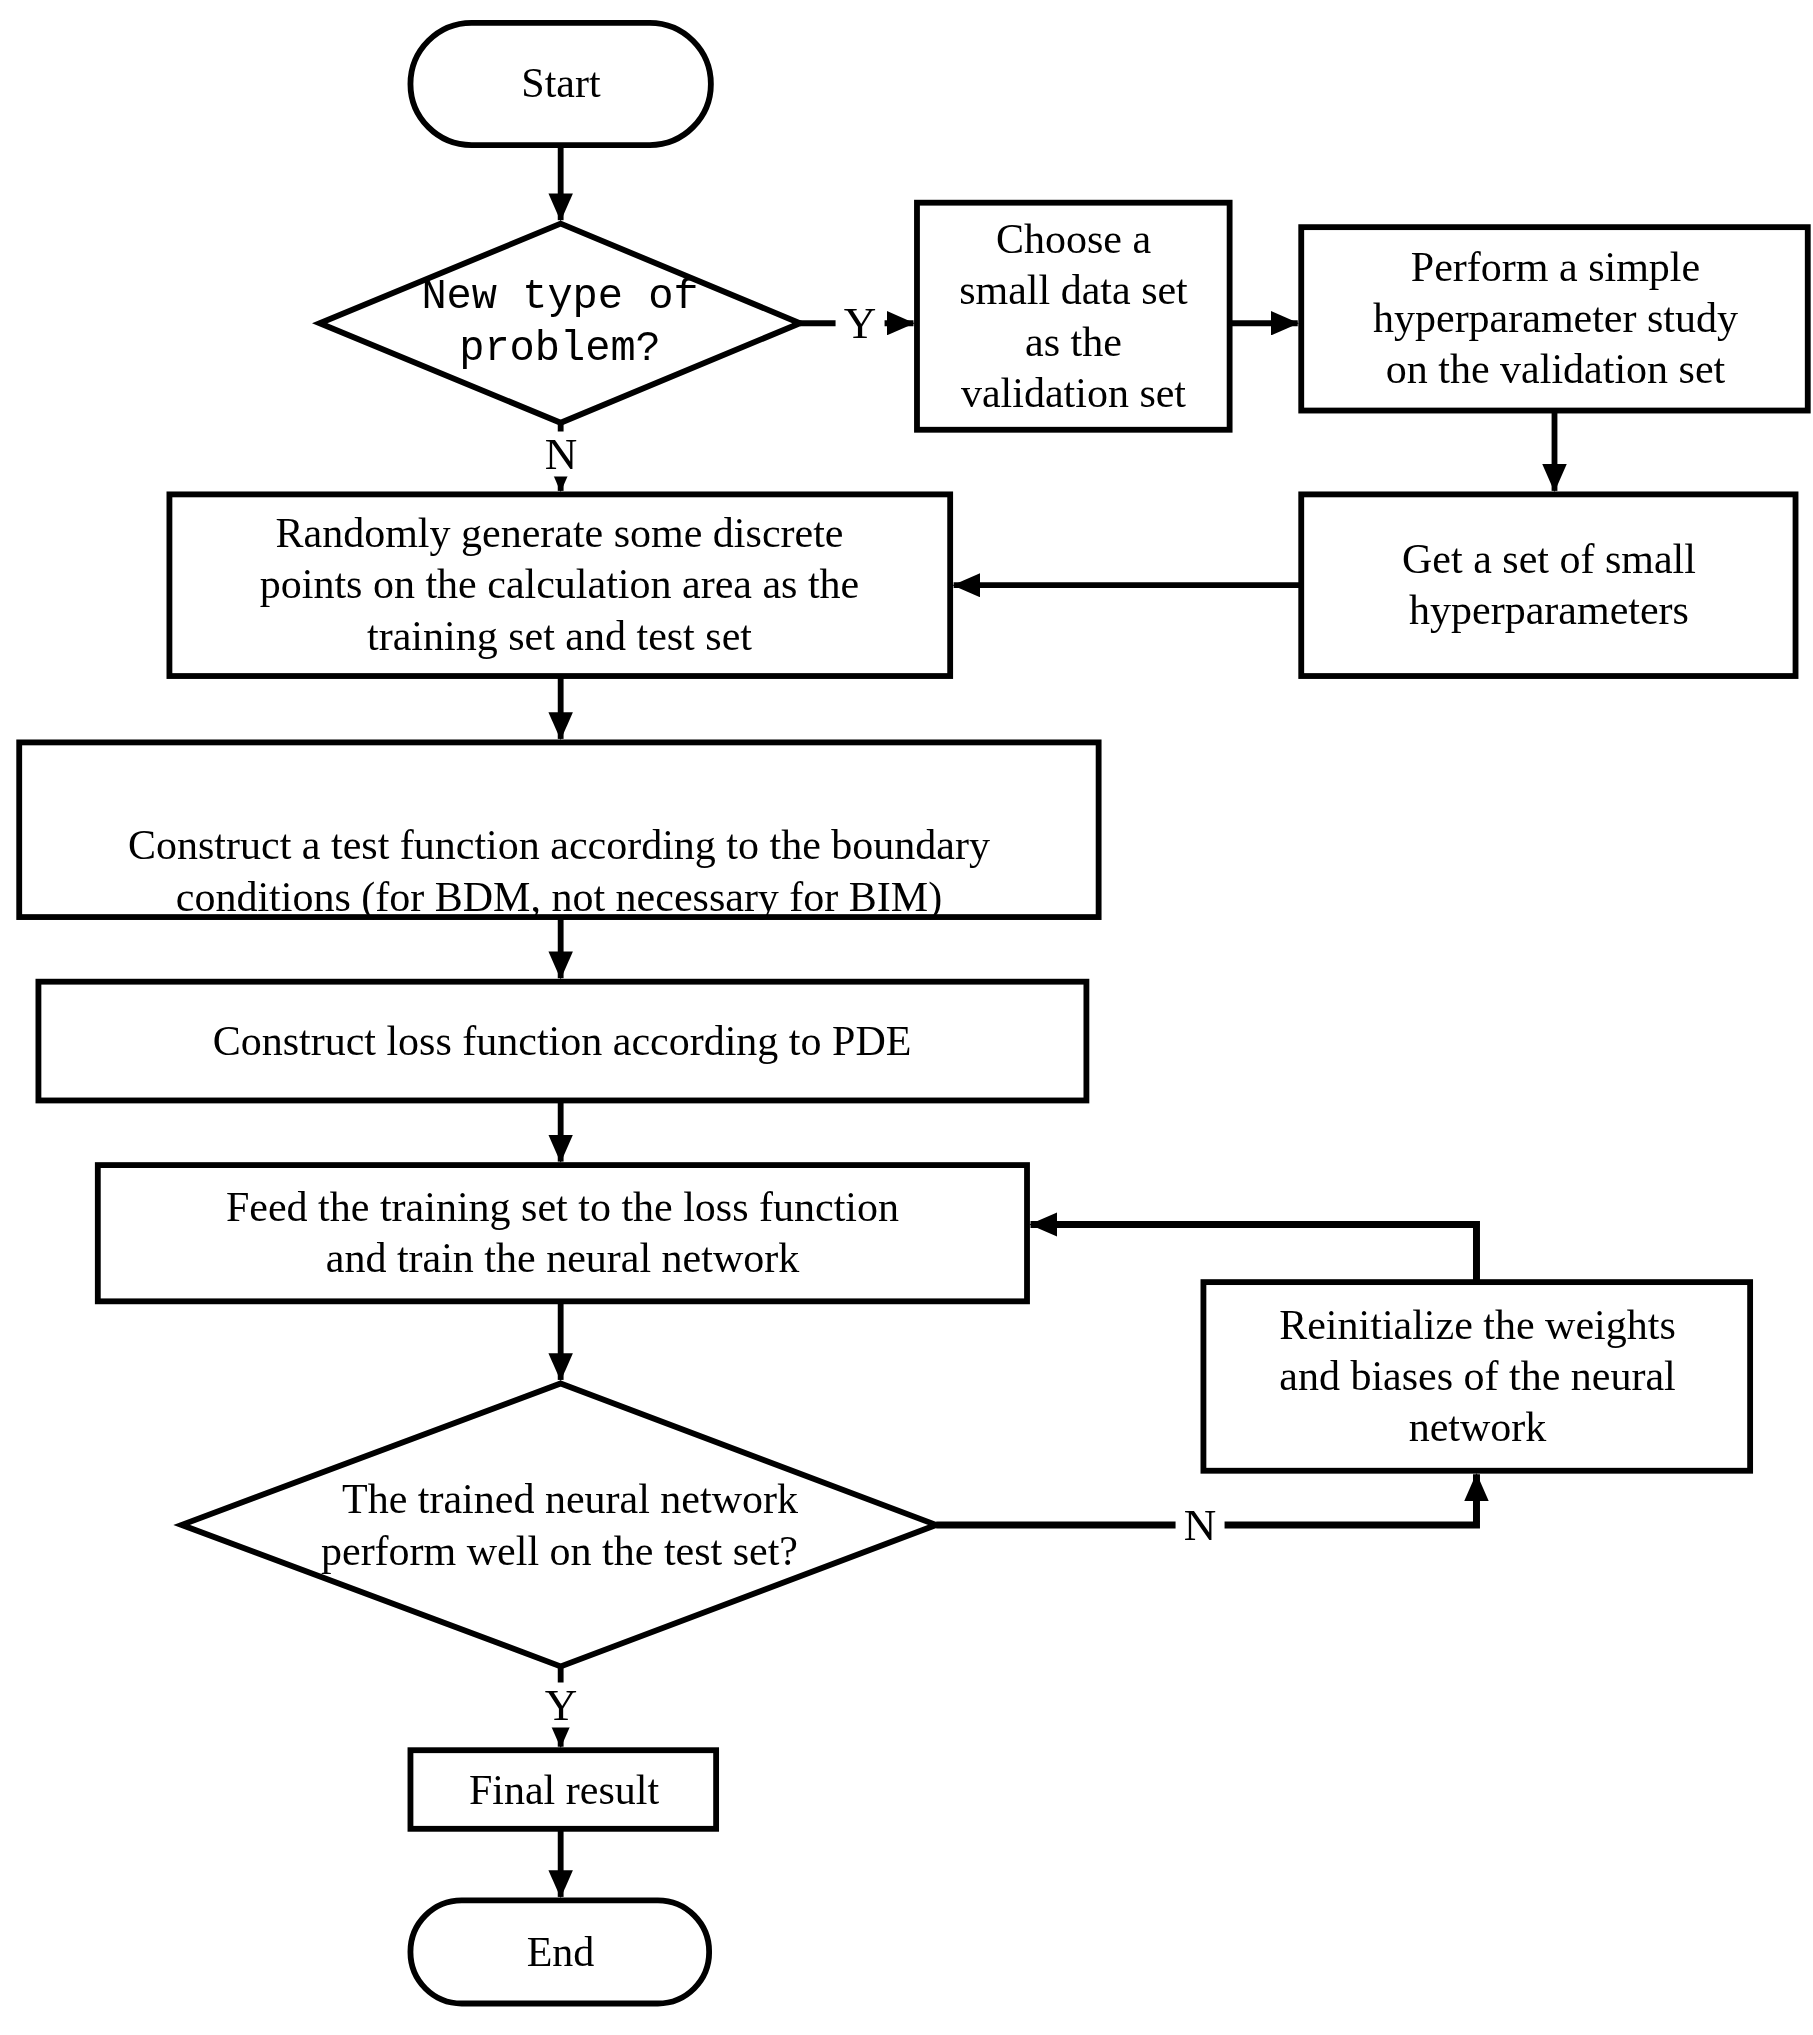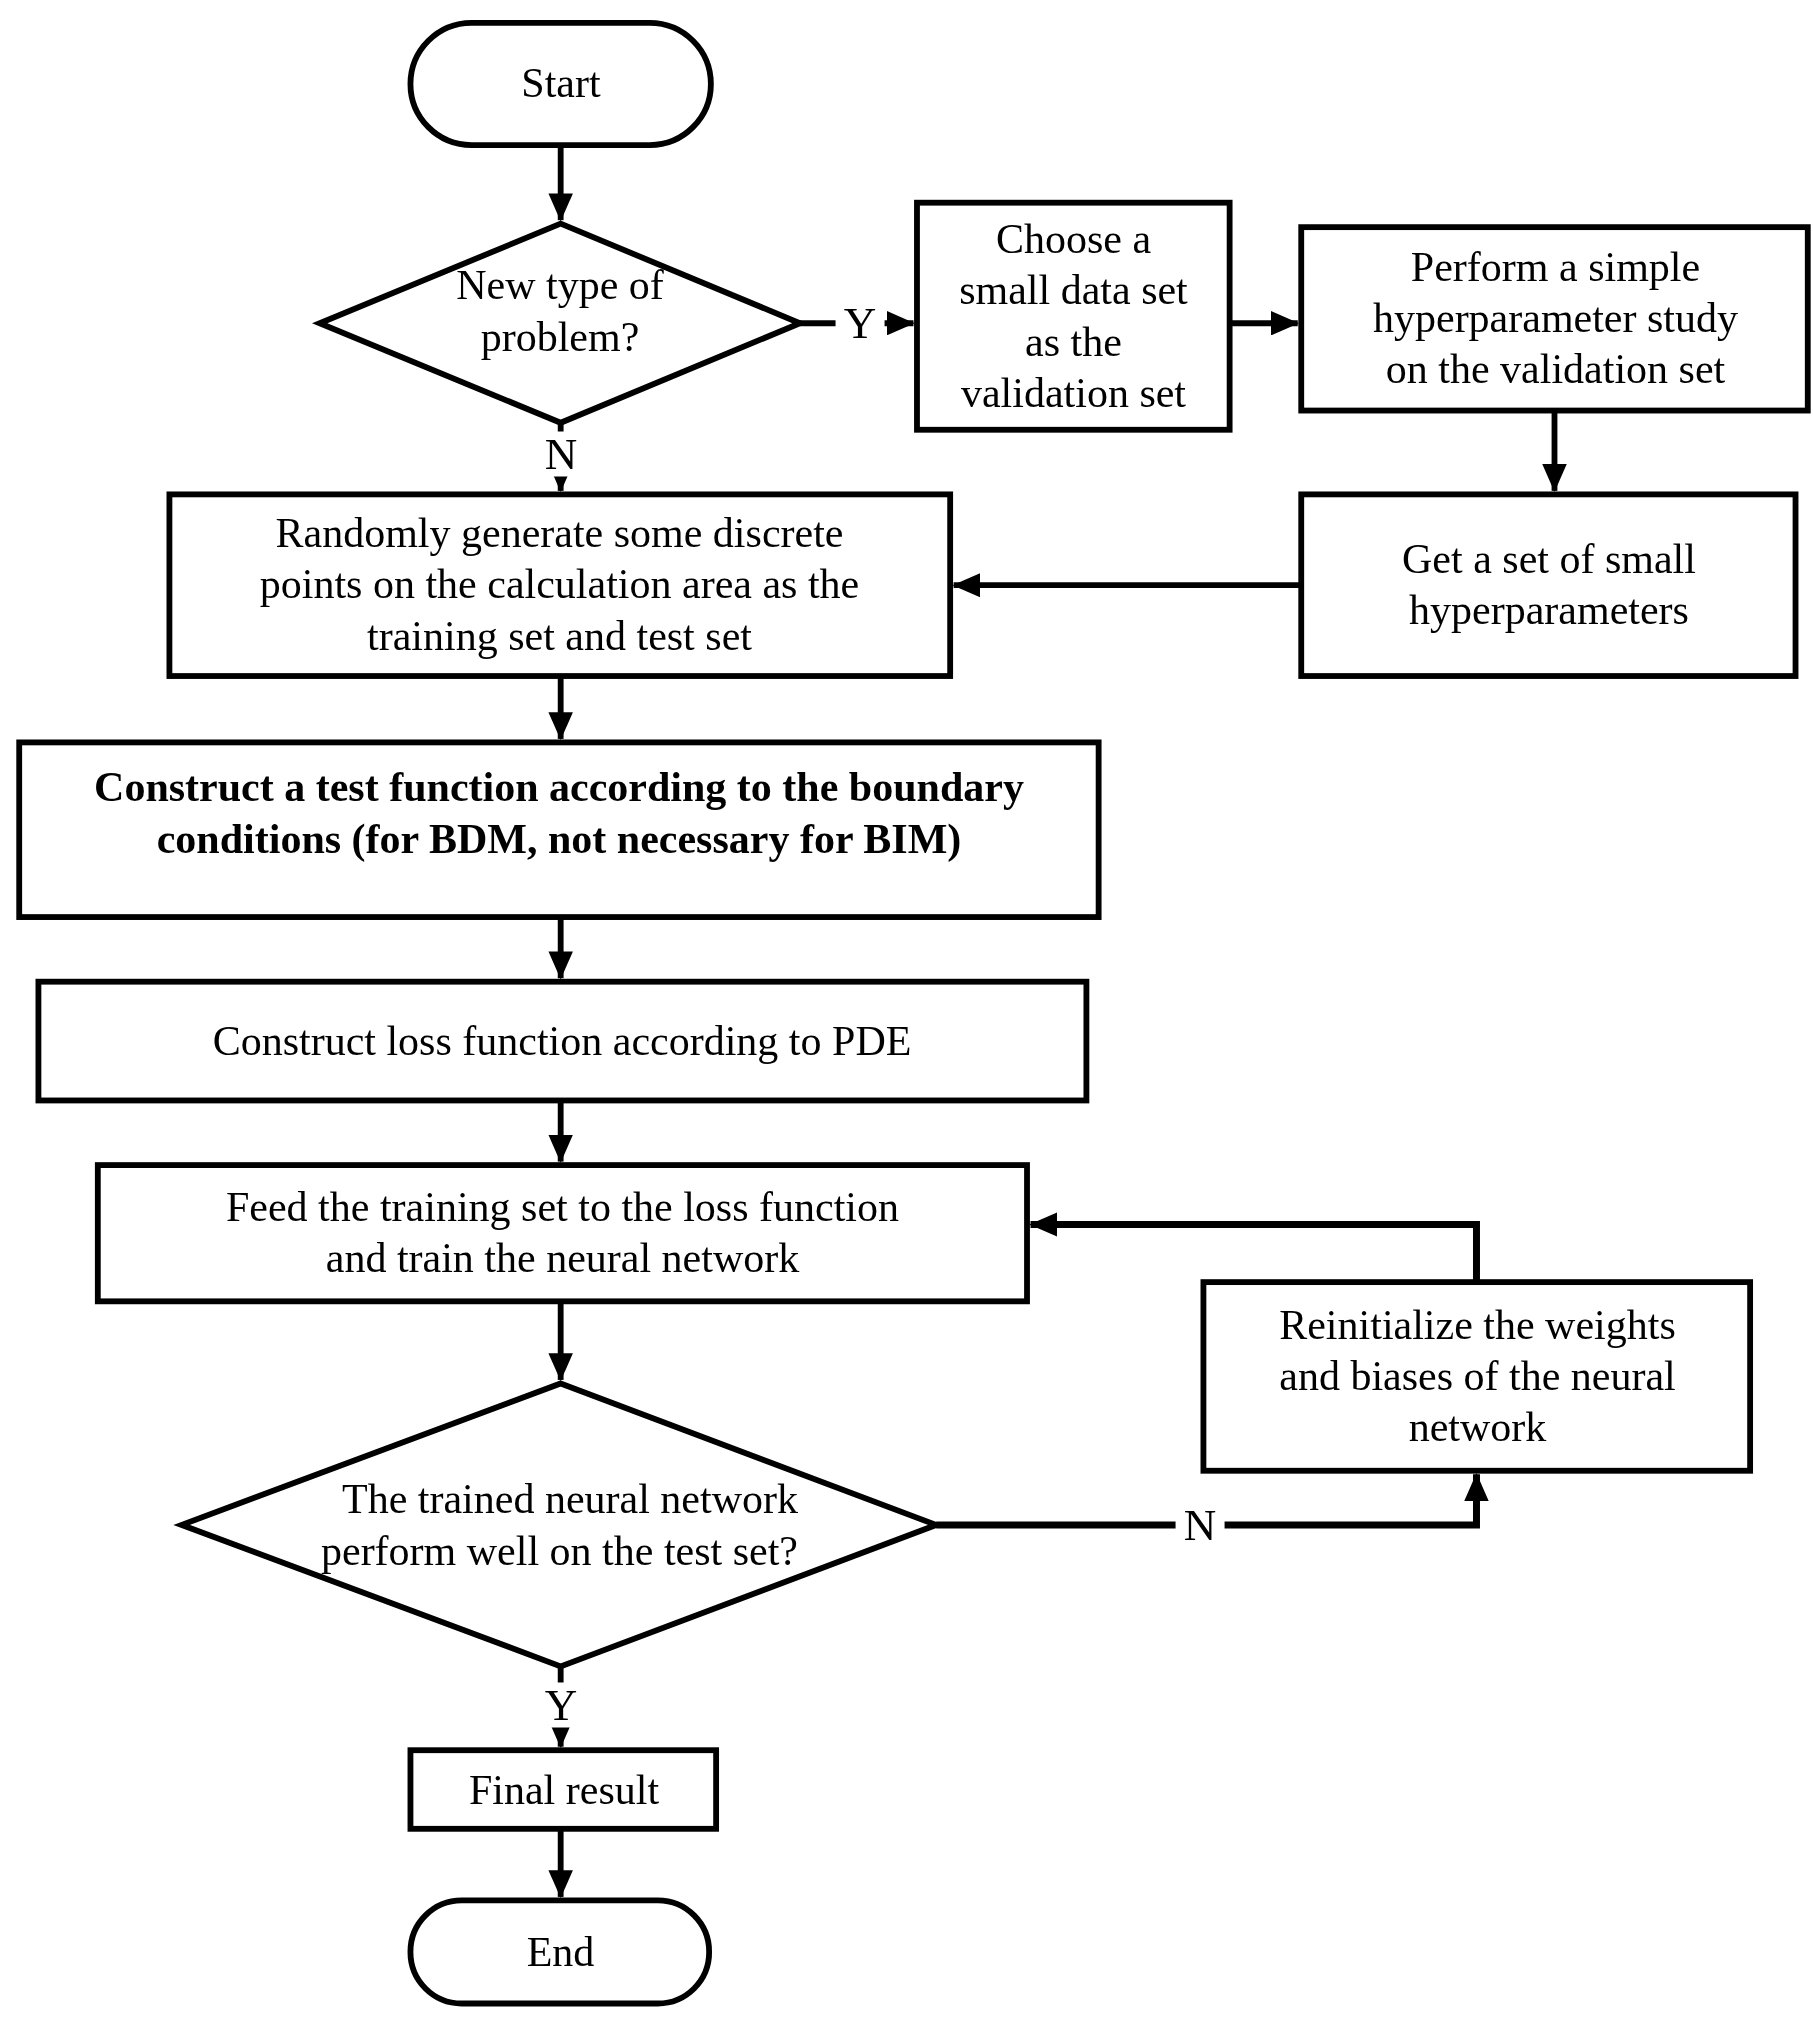--- a/index.html
+++ b/index.html
@@ -75,35 +75,35 @@
     <rect class="shape" x="33" y="1275" width="1854" height="300"></rect>
     <rect class="shape" x="66" y="1686" width="1800" height="204"></rect>
     <rect class="shape" x="168" y="2001" width="1596" height="234"></rect>
     <polygon class="shape" points="963,2376 1608,2619 963,2862 312,2619"></polygon>
     <rect class="shape" x="2067" y="2202" width="939" height="324"></rect>
     <rect class="shape" x="705" y="3006" width="525" height="135"></rect>
     <rect class="shape" x="705" y="3264" width="513" height="177" rx="88" ry="88"></rect>
   </svg>
 
   <div class="node-label" style="left:411px; top:23px; width:300px; height:122px;">Start</div>
-  <div class="node-label" style="left:320px; top:212px; width:480px; height:199px;">New type of
+  <div class="node-label" style="left:320px; top:224px; width:480px; height:199px;font-family:Liberation Mono, monospace;">New type of
 problem?</div>
   <div class="node-label" style="left:917px; top:203px; width:313px; height:227px;">Choose a
 small data set
 as the
 validation set</div>
   <div class="node-label" style="left:1302px; top:227px; width:507px; height:183px;">Perform a simple
 hyperparameter study
 on the validation set</div>
   <div class="node-label" style="left:1302px; top:494px; width:494px; height:182px;">Get a set of small
 hyperparameters</div>
   <div class="node-label" style="left:169px; top:494px; width:781px; height:182px;">Randomly generate some discrete
 points on the calculation area as the
 training set and test set</div>
-  <div class="node-label" style="left:19px; top:726px; width:1080px; height:175px;font-weight:bold;">Construct a test function according to the boundary
+  <div class="node-label" style="left:19px; top:784px; width:1080px; height:175px;">Construct a test function according to the boundary
 conditions (for BDM, not necessary for BIM)</div>
   <div class="node-label" style="left:38px; top:982px; width:1048px; height:119px;">Construct loss function according to PDE</div>
   <div class="node-label" style="left:98px; top:1165px; width:929px; height:136px;text-align:center;">Feed the training set to the loss function
 and train the neural network</div>
   <div class="node-label" style="left:182px; top:1384px; width:755px; height:283px;text-align:right;">The trained neural network
 perform well on the test set?</div>
   <div class="node-label" style="left:1204px; top:1282px; width:547px; height:189px;">Reinitialize the weights
 and biases of the neural
 network</div>
   <div class="node-label" style="left:411px; top:1751px; width:306px; height:79px;">Final result</div>

